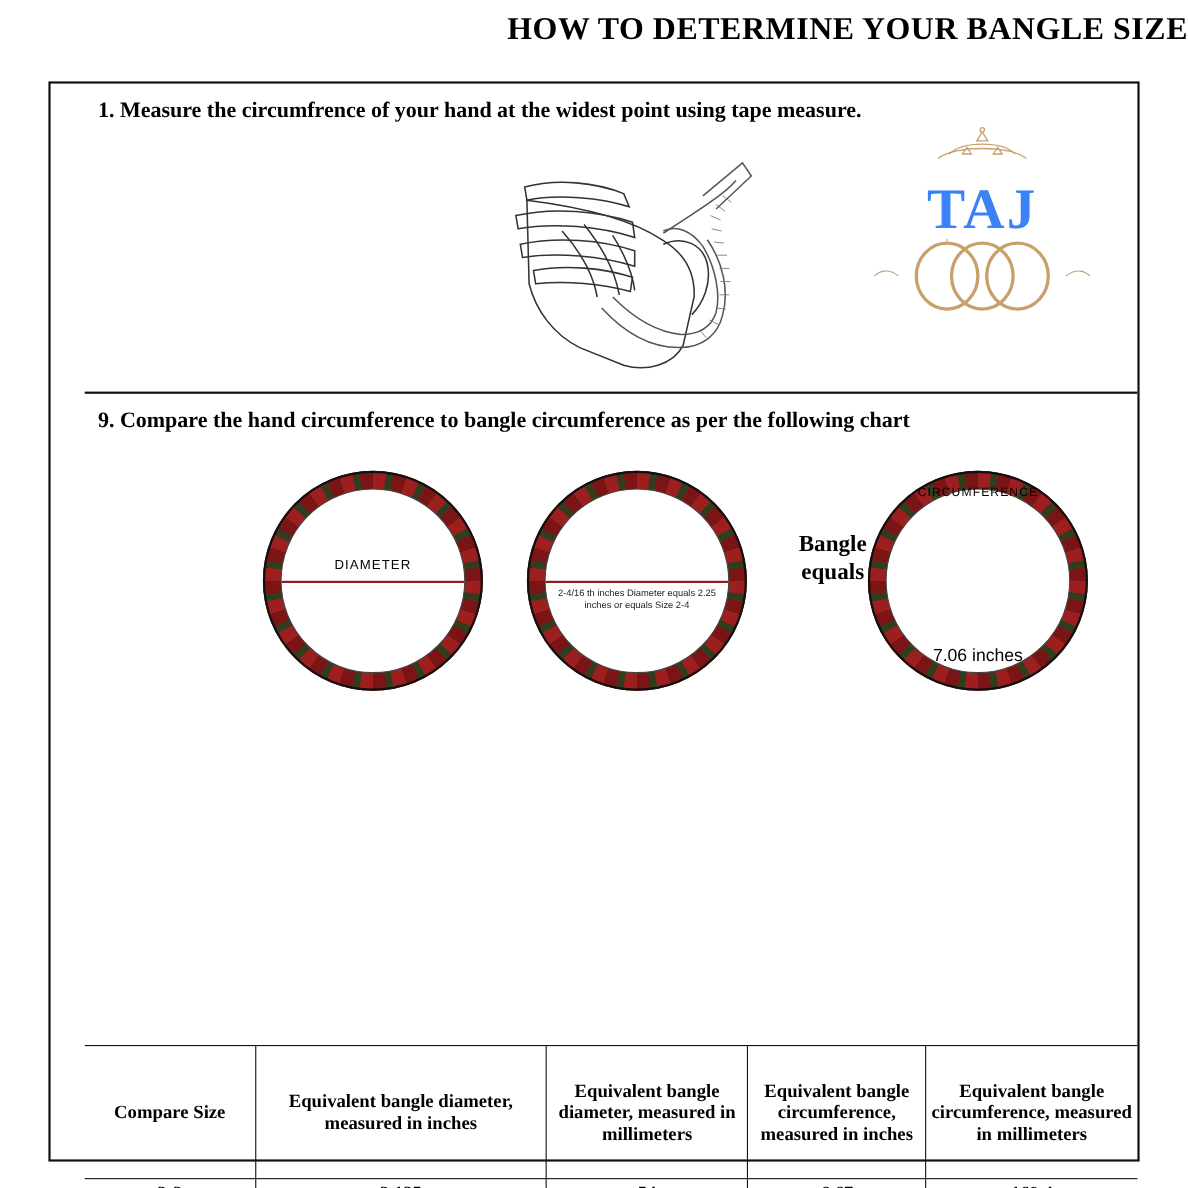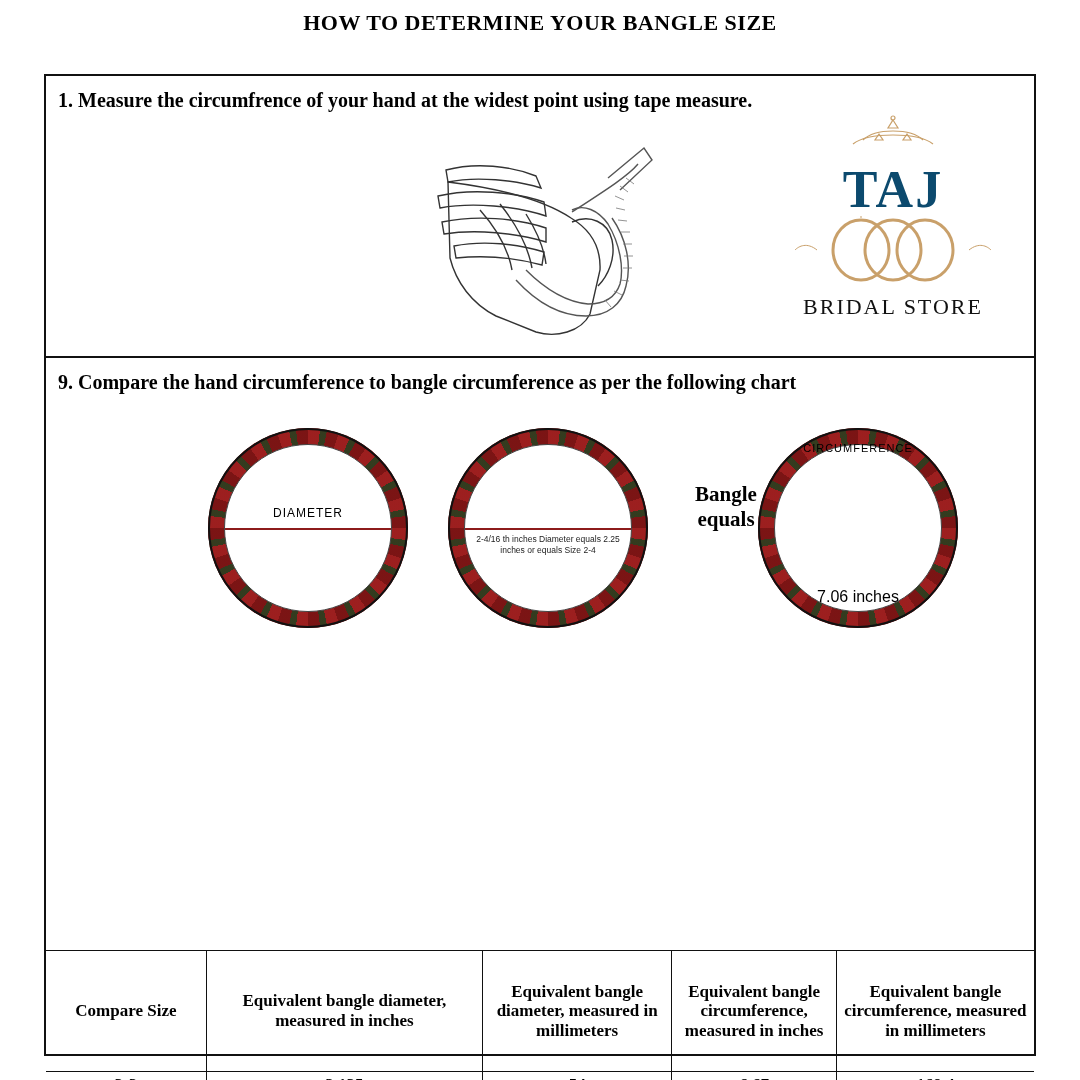--- a/index.html
+++ b/index.html
@@ -15,36 +15,37 @@
     position: relative;
     overflow: hidden;
   }
   .page {
     width: 1080px;
     height: 1080px;
     position: relative;
     box-sizing: border-box;
   }
   .main-title {
-    text-align: center;
-    font-family: "Liberation Serif", serif;
-    font-size: 22px;
+    text-align: right;
+    font-family: "Liberation Serif", serif;
+    font-size: 29px;
     font-weight: bold;
     letter-spacing: 0.5px;
     padding-top: 10px;
     padding-bottom: 10px;
   }
   .outer-box {
     position: absolute;
     left: 44px;
     top: 74px;
     width: 992px;
     height: 982px;
     border: 2px solid #111;
     box-sizing: border-box;
+    padding-left: 31px;
   }
   .section1 {
     position: relative;
     height: 282px;
     border-bottom: 2px solid #111;
     box-sizing: border-box;
   }
   .step-text {
     font-size: 20px;
     font-weight: bold;
@@ -63,21 +64,21 @@
     position: absolute;
     right: 26px;
     top: 38px;
     width: 230px;
     text-align: center;
   }
   .logo-taj {
     font-family: "Liberation Serif", serif;
     font-size: 52px;
     font-weight: bold;
-    color: #0c4a6e;
+    color: #3b82f6;
     letter-spacing: 2px;
     line-height: 1;
     margin-top: 6px;
   }
   .logo-sub {
     font-family: "Liberation Serif", serif;
     font-size: 22px;
     letter-spacing: 2px;
     color: #111;
     margin-top: 6px;
@@ -294,21 +295,20 @@
             <ellipse cx="68" cy="34" rx="28" ry="30"></ellipse>
             <ellipse cx="100" cy="34" rx="28" ry="30"></ellipse>
             <ellipse cx="132" cy="34" rx="28" ry="30"></ellipse>
           </g>
           <g stroke="#c9a06a" fill="none" stroke-width="1">
             <path d="M24 34 C 14 26, 6 30, 2 34"></path>
             <path d="M176 34 C 186 26, 194 30, 198 34"></path>
             <path d="M68 2 l0 -2"></path>
           </g>
         </svg>
-        <div class="logo-sub">BRIDAL STORE</div>
       </div>
     </div>
 
     <div class="section2">
       <div class="step-text">9. Compare the hand circumference to bangle circumference as per the following chart</div>
 
       <div class="bangles-row">
 
         <div class="bangle" style="left:162px; top:24px;">
           <div class="ring-outer">

